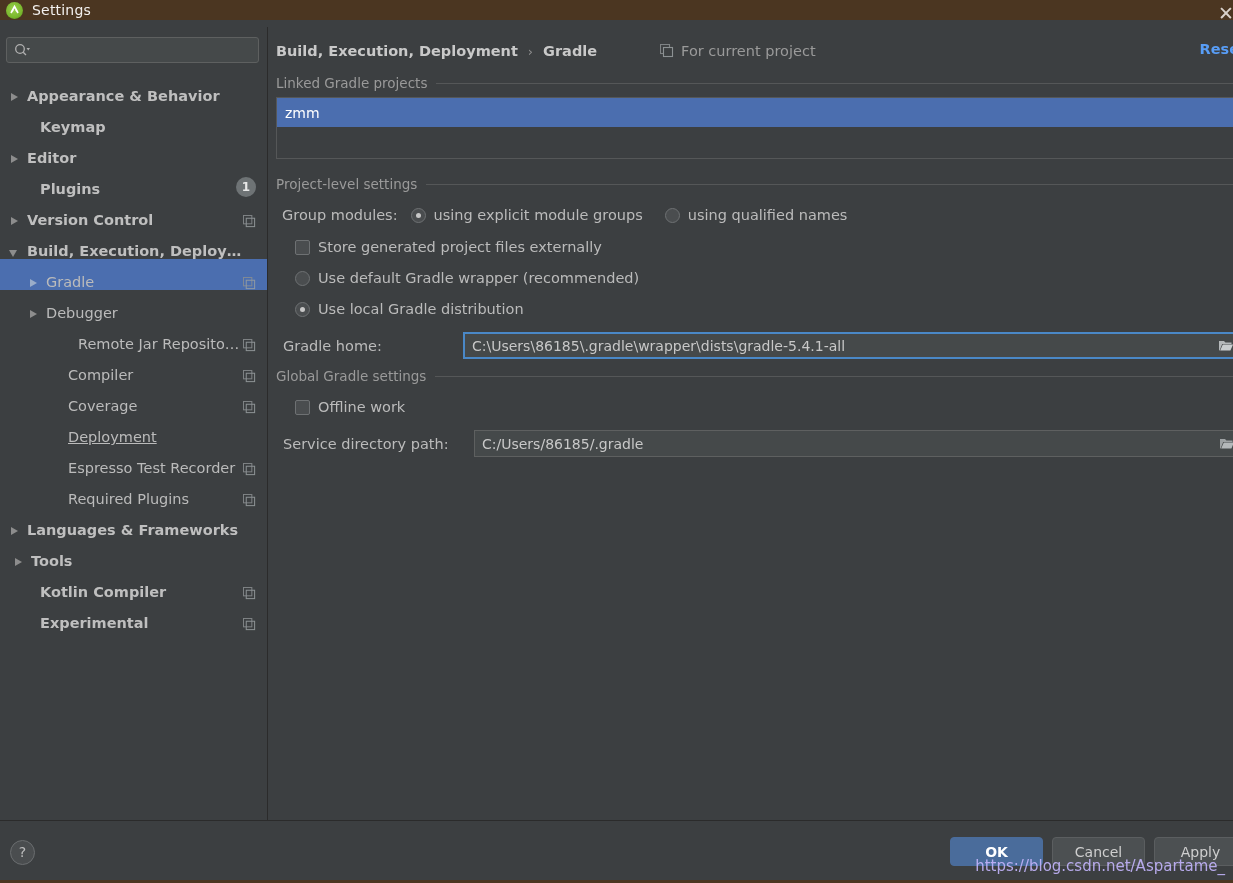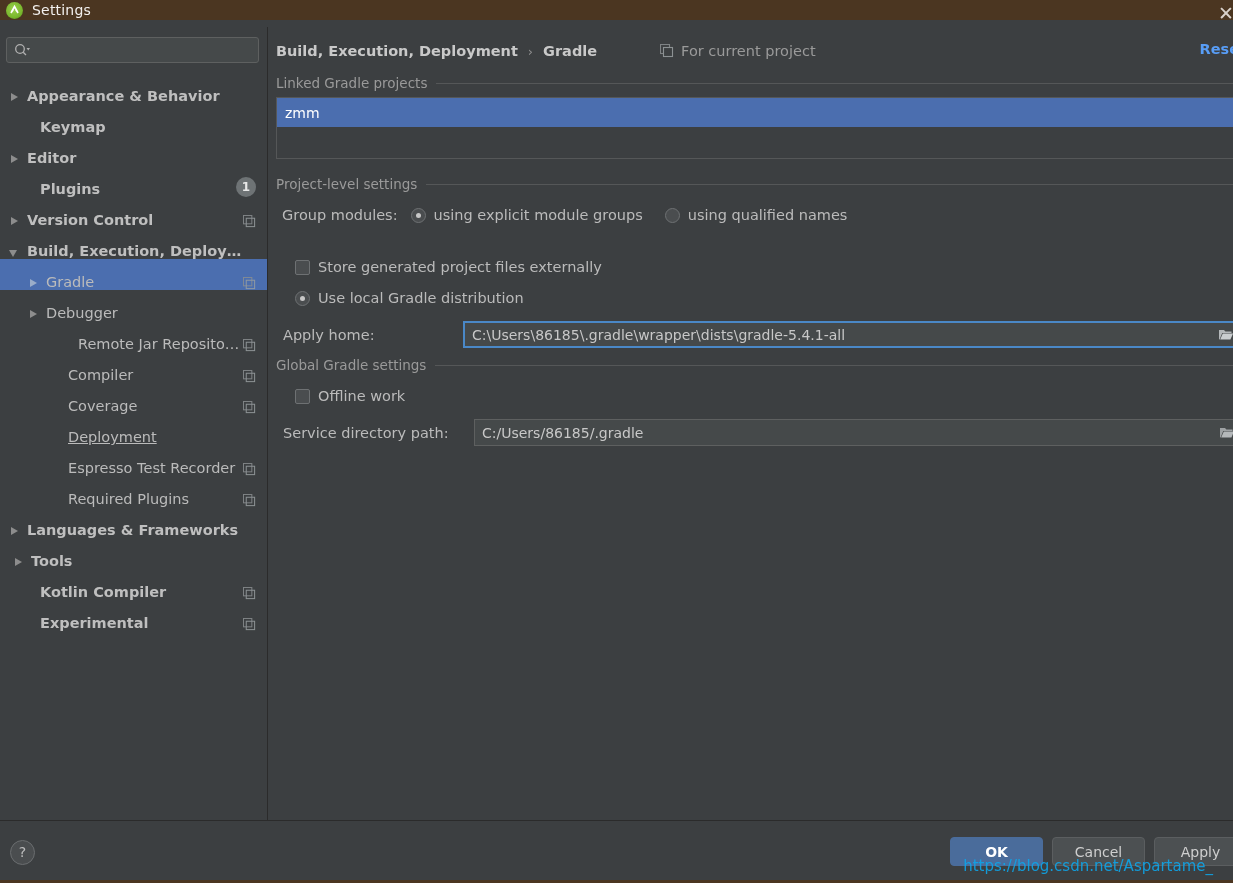--- a/index.html
+++ b/index.html
@@ -139,21 +139,21 @@
   .btn-group { margin-left: auto; display: flex; align-items: center; gap: 9px; padding-right: -10px;
     position: absolute; right: -14px; top: 16px; }
   .btn {
     min-width: 93px; height: 29px; border-radius: 4px; border: 1px solid #5b5e60;
     background: #4c5052; color: #cfcfcf; font-size: 14px; display: flex;
     align-items: center; justify-content: center; cursor: pointer; font-family: inherit;
   }
   .btn.primary { background: #4a6c9b; border-color: #4a6c9b; color: #ffffff; font-weight: bold; }
   .bottom-strip { position: absolute; left: 0; right: 0; bottom: 0; height: 3px; background: #4b3621; }
   .watermark {
-    position: absolute; right: 20px; bottom: 8px; color: #0ea5e9; font-size: 15px;
+    position: absolute; right: 8px; bottom: 8px; color: #c4b5fd; font-size: 15px;
     opacity: .9; white-space: nowrap; pointer-events: none;
     font-family: "DejaVu Sans", "Liberation Sans", sans-serif;
   }
 </style>
 </head>
 <body>
 
 <div class="window">
 
   <div class="titlebar">
@@ -332,33 +332,37 @@
         </div>
 
         <div class="opt-row" style="margin-top:9px; padding-left:6px;">
           <span class="opt-label" style="margin-right:13px;">Group modules:</span>
           <span class="radio on"></span>
           <span class="opt-label" style="margin-right:22px;">using explicit module groups</span>
           <span class="radio"></span>
           <span class="opt-label">using qualified names</span>
         </div>
 
-        <div class="opt-row" style="margin-top:24px; padding-left:19px;">
+        <div class="opt-row" style="margin-top:4px; padding-left:19px;">
           <span class="checkbox"></span>
           <span class="opt-label">Store generated project files externally</span>
         </div>
 
+        <div class="opt-row" style="margin-top:3px; padding-left:19px;">
+          <span class="radio"></span>
+          <span class="opt-label">Use default Gradle wrapper (recommended)</span>
+        </div>
 
         <div class="opt-row" style="margin-top:3px; padding-left:19px;">
           <span class="radio on"></span>
           <span class="opt-label">Use local Gradle distribution</span>
         </div>
 
         <div style="display:flex; align-items:center; margin-top:9px; padding-left:7px; margin-right:-8px;">
-          <span class="field-label" style="width:180px;">Apply home:</span>
+          <span class="field-label" style="width:180px;">Gradle home:</span>
           <div class="text-field focused" style="flex:1;">
             <span class="val">C:\Users\86185\.gradle\wrapper\dists\gradle-5.4.1-all</span>
             <span class="browse-btn">
               <svg width="16" height="13" viewBox="0 0 16 13">
                 <path d="M1 11.5 V2 H6 L7.4 3.6 H13.5 V5 H4.2 L1.6 11.5 Z" fill="#b4b8ba"></path>
                 <path d="M2.2 11.5 L4.8 5.6 H15 L12.4 11.5 Z" fill="#c9cdcf"></path>
               </svg>
             </span>
           </div>
         </div>

